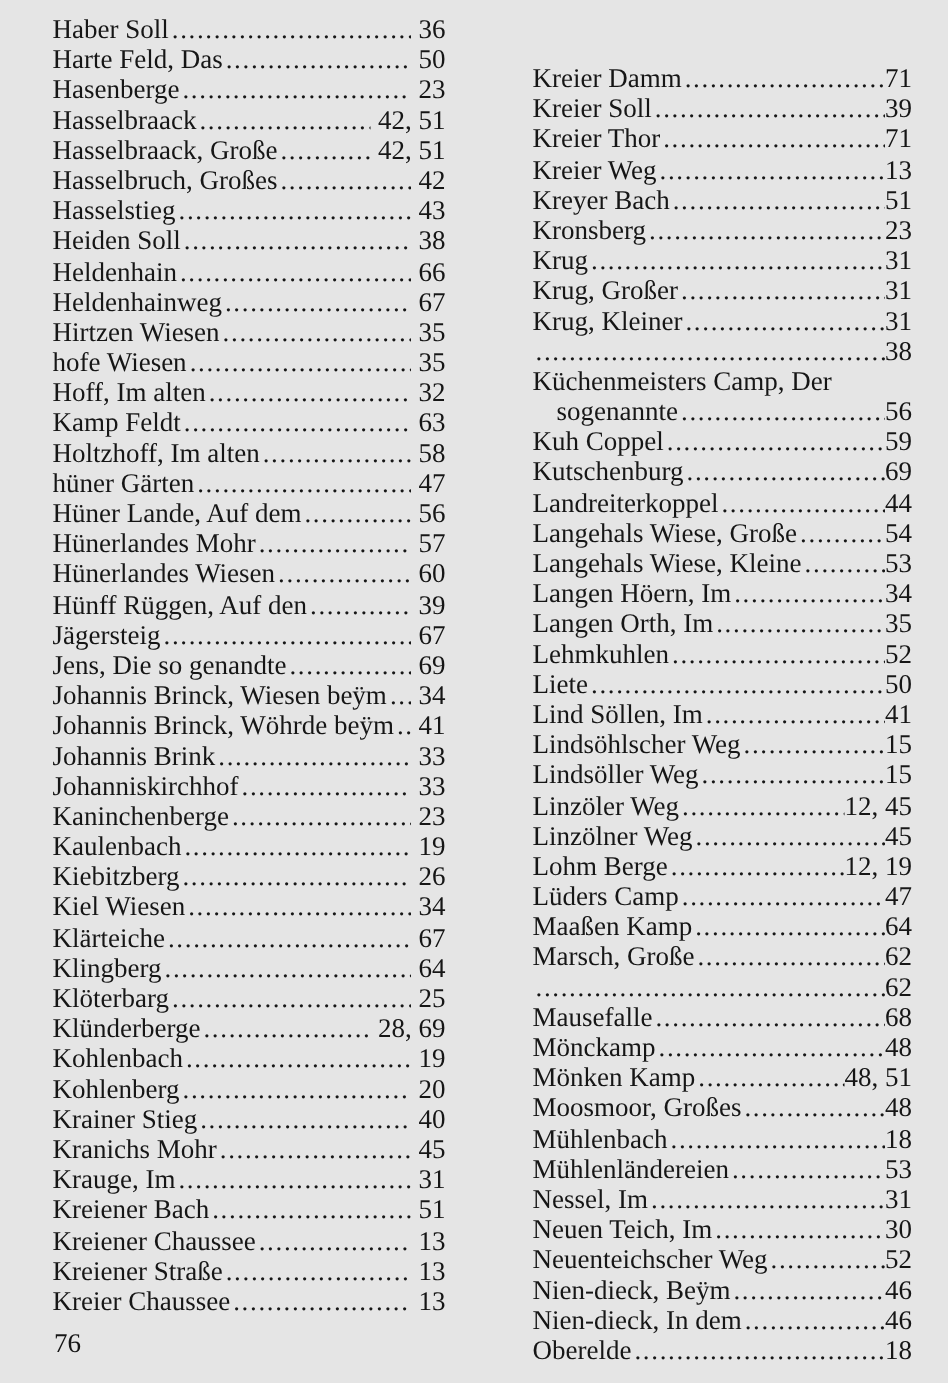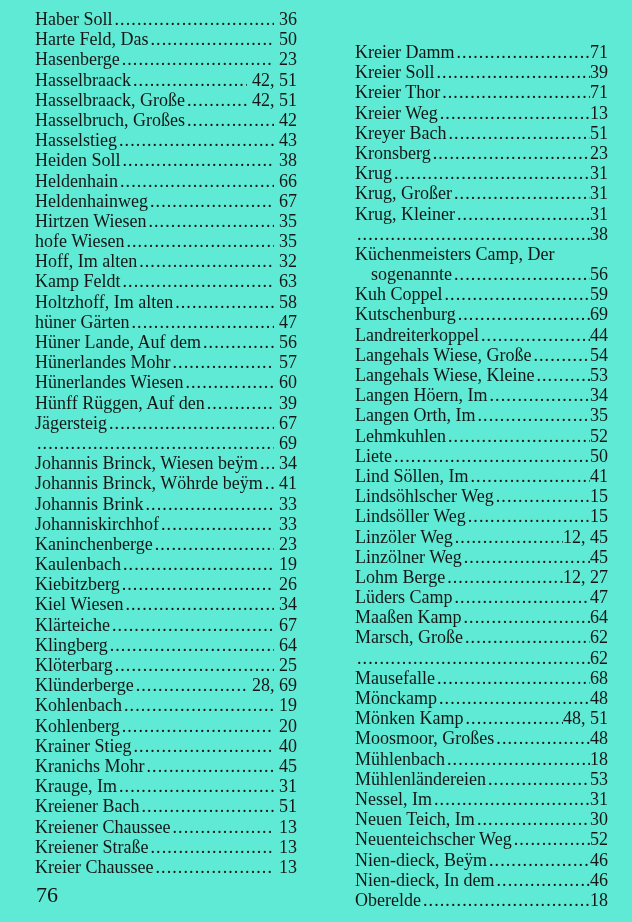--- a/index.html
+++ b/index.html
@@ -1,20 +1,20 @@
 <!DOCTYPE html>
 <html><head>
 <meta charset="utf-8">
 <style>
   html, body { margin: 0; padding: 0; background: #ffffff; }
   .page {
     position: relative;
     width: 632px;
     height: 922px;
-    background: #5eead4;
+    background: #e5e5e5;
     color: #161616;
     font-family: "Liberation Serif", serif;
     font-size: 18px;
     overflow: hidden;
   }
   .columns {
     position: absolute;
     top: 9px;
     left: 35px;
     display: flex;
@@ -40,21 +40,21 @@
   .leader::after {
     content: "....................................................................................................";
     letter-spacing: 1.1px;
   }
   .entry-pages { flex: 0 0 auto; }
   .col-left .entry-pages { padding-left: 5px; }
   .page-number {
     position: absolute;
     left: 36px;
     top: 884px;
-    font-size: 22px;
+    font-size: 18px;
     line-height: 22px;
   }
 </style>
 </head>
 <body>
 
 <div class="page">
   <div class="columns">
     <div class="col col-left">
         <div class="entry">
@@ -156,20 +156,21 @@
           <span class="entry-name">Hünff Rüggen, Auf den</span>
           <span class="leader"></span>
           <span class="entry-pages">39</span>
         </div>
         <div class="entry">
           <span class="entry-name">Jägersteig</span>
           <span class="leader"></span>
           <span class="entry-pages">67</span>
         </div>
         <div class="entry">
+          <span class="entry-name">Jens, Die so genandte</span>
           <span class="leader"></span>
           <span class="entry-pages">69</span>
         </div>
         <div class="entry">
           <span class="entry-name">Johannis Brinck, Wiesen beÿm</span>
           <span class="leader"></span>
           <span class="entry-pages">34</span>
         </div>
         <div class="entry">
           <span class="entry-name">Johannis Brinck, Wöhrde beÿm</span>
@@ -396,21 +397,21 @@
           <span class="entry-pages">12, 45</span>
         </div>
         <div class="entry">
           <span class="entry-name">Linzölner Weg</span>
           <span class="leader"></span>
           <span class="entry-pages">45</span>
         </div>
         <div class="entry">
           <span class="entry-name">Lohm Berge</span>
           <span class="leader"></span>
-          <span class="entry-pages">12, 27</span>
+          <span class="entry-pages">12, 19</span>
         </div>
         <div class="entry">
           <span class="entry-name">Lüders Camp</span>
           <span class="leader"></span>
           <span class="entry-pages">47</span>
         </div>
         <div class="entry">
           <span class="entry-name">Maaßen Kamp</span>
           <span class="leader"></span>
           <span class="entry-pages">64</span>

